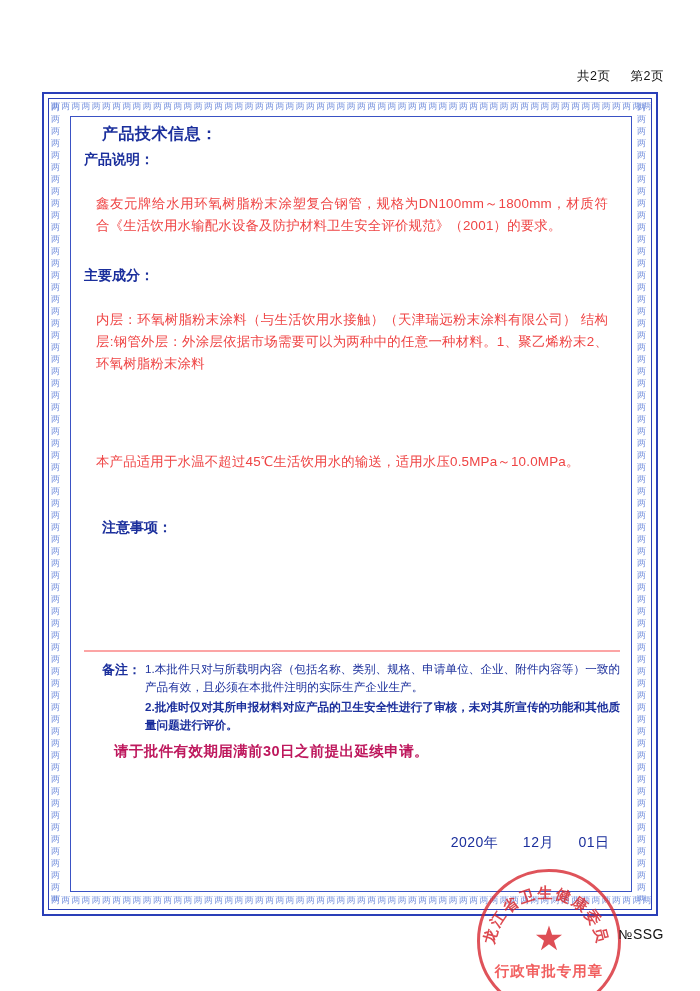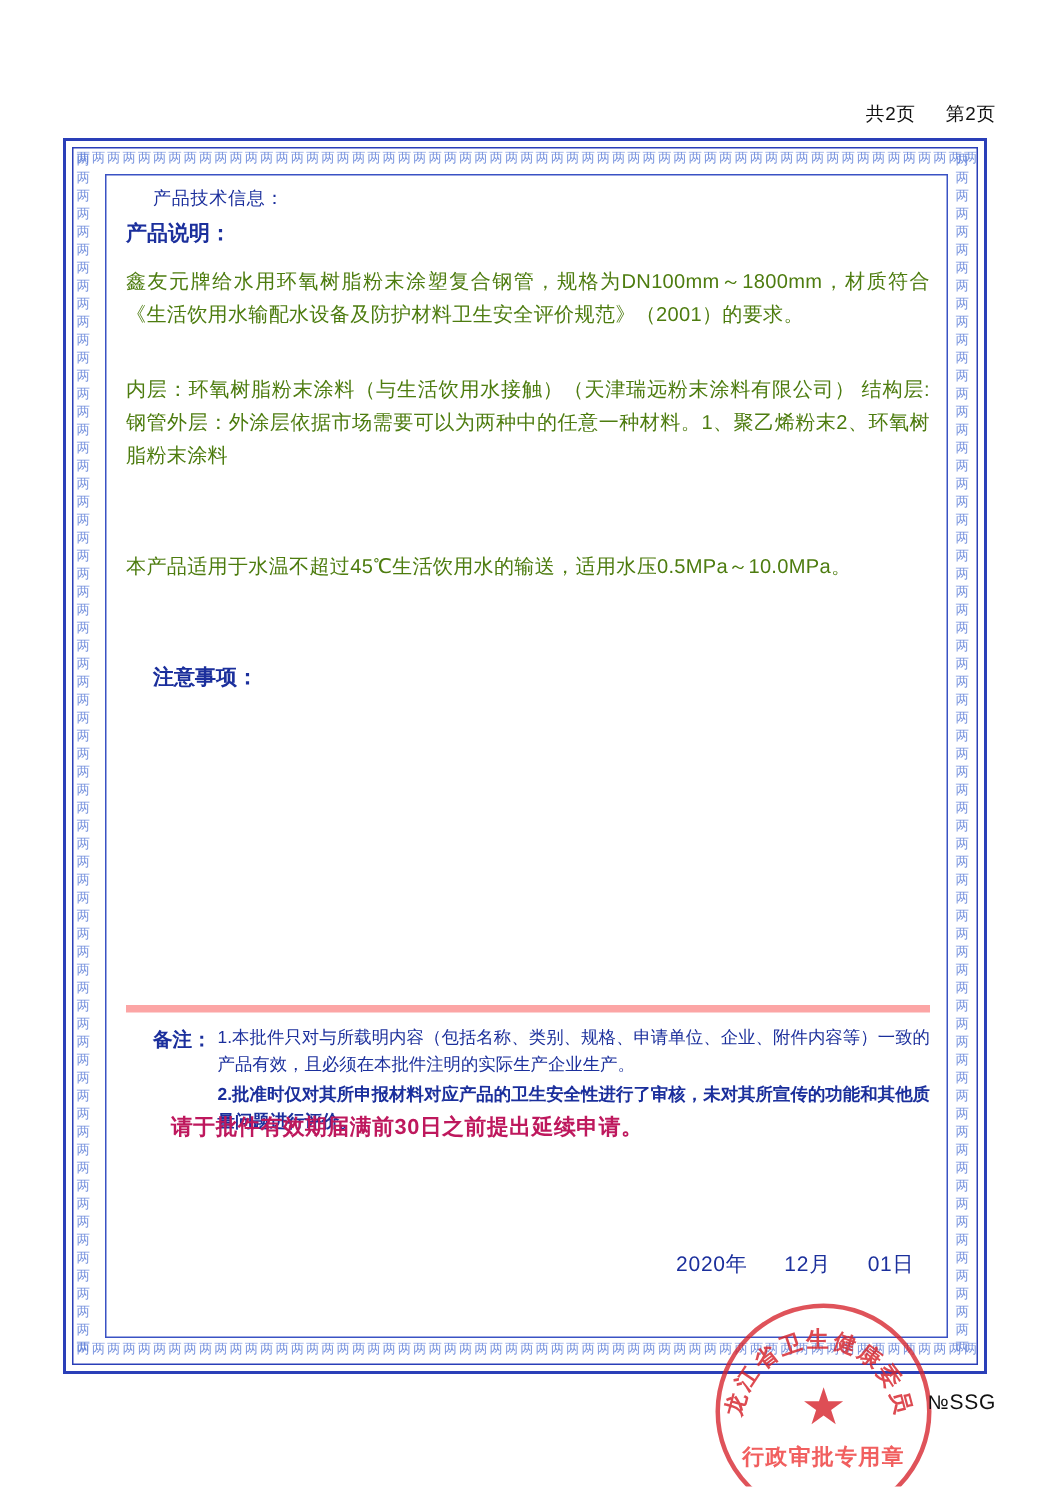--- a/index.html
+++ b/index.html
@@ -87,60 +87,60 @@
 
   .content {
     position: absolute;
     left: 40px;
     top: 30px;
     width: 536px;
     height: 760px;
   }
 
   .sec-title {
-    font-size: 12px;
-    font-weight: normal;
+    font-size: 16px;
+    font-weight: bold;
     color: #1b2f9c;
     margin: 0 0 6px 0;
     letter-spacing: 0.5px;
   }
   .sec-title.indent { padding-left: 18px; }
   .sub-title {
     font-size: 14px;
     font-weight: bold;
     color: #1b2f9c;
     margin: 0 0 2px 0;
   }
   .para {
     font-size: 13.4px;
     line-height: 22px;
-    color: #4d7c0f;
-    margin: 0;
+    color: #ef4444;
+    margin: 12px;
     text-align: justify;
     letter-spacing: 0.2px;
   }
   .gap-s { height: 10px; }
   .gap-m { height: 18px; }
   .gap-l { height: 26px; }
   .gap-xl { height: 34px; }
 
   .notes-para {
     font-size: 12.6px;
     line-height: 21px;
     color: #1b2f9c;
     text-align: justify;
   }
 
   
   .remark-box {
     position: absolute;
     left: 40px;
-    top: 576px;
+    top: 556px;
     width: 536px;
-    border-top: 5px solid #fca5a5;
+    border-top: 2px solid #fca5a5;
     padding-top: 8px;
   }
   .remark-row {
     display: flex;
     align-items: flex-start;
   }
   .remark-label {
     font-size: 13px;
     font-weight: bold;
     color: #1b2f9c;
@@ -267,27 +267,28 @@
     <div class="pattern-band band-right">两两两两两两两两两两两两两两两两两两两两两两两两两两两两两两两两两两两两两两两两两两两两两两两两两两两两两两两两两两两两两两两两两两两两两两两两两</div>
 
     <div class="content-frame"></div>
 
     <div class="content">
       <div class="sec-title indent">产品技术信息：</div>
       <div class="sub-title">产品说明：</div>
       <div class="gap-s"></div>
       <div class="para">鑫友元牌给水用环氧树脂粉末涂塑复合钢管，规格为DN100mm～1800mm，材质符合《生活饮用水输配水设备及防护材料卫生安全评价规范》（2001）的要求。</div>
       <div class="gap-m"></div>
+      <div class="sub-title">主要成分：</div>
       <div class="gap-s"></div>
       <div class="para">内层：环氧树脂粉末涂料（与生活饮用水接触）（天津瑞远粉末涂料有限公司）  结构层:钢管外层：外涂层依据市场需要可以为两种中的任意一种材料。1、聚乙烯粉末2、环氧树脂粉末涂料</div>
       <div class="gap-l"></div>
       <div class="gap-l"></div>
       <div class="para">本产品适用于水温不超过45℃生活饮用水的输送，适用水压0.5MPa～10.0MPa。</div>
       <div class="gap-xl"></div>
-      <div class="sub-title" style="padding-left:18px;margin-top:20px;">注意事项：</div>
+      <div class="sub-title" style="padding-left:18px;">注意事项：</div>
       <div class="gap-m"></div>
     </div>
 
     <div class="remark-box">
       <div class="remark-row">
         <div class="remark-label">备注：</div>
         <div class="remark-items">
           <div class="remark-item">1.本批件只对与所载明内容（包括名称、类别、规格、申请单位、企业、附件内容等）一致的产品有效，且必须在本批件注明的实际生产企业生产。</div>
           <div class="remark-item">2.批准时仅对其所申报材料对应产品的卫生安全性进行了审核，未对其所宣传的功能和其他质量问题进行评价。</div>
         </div>

